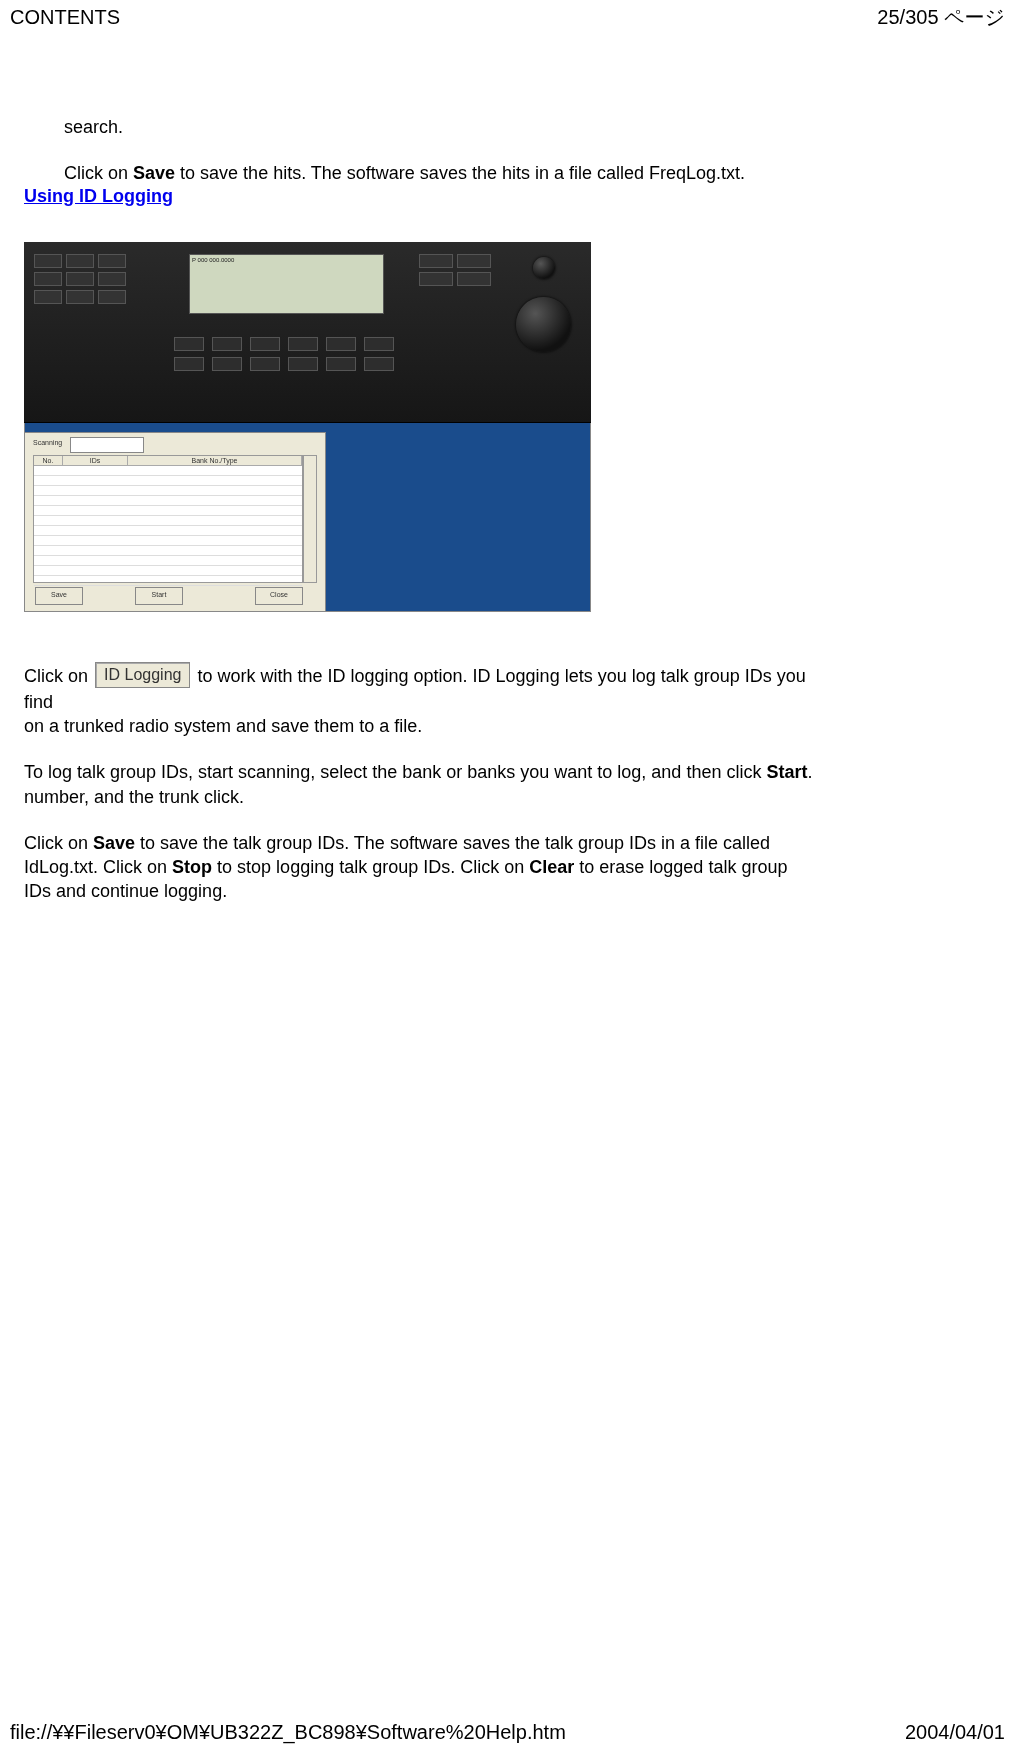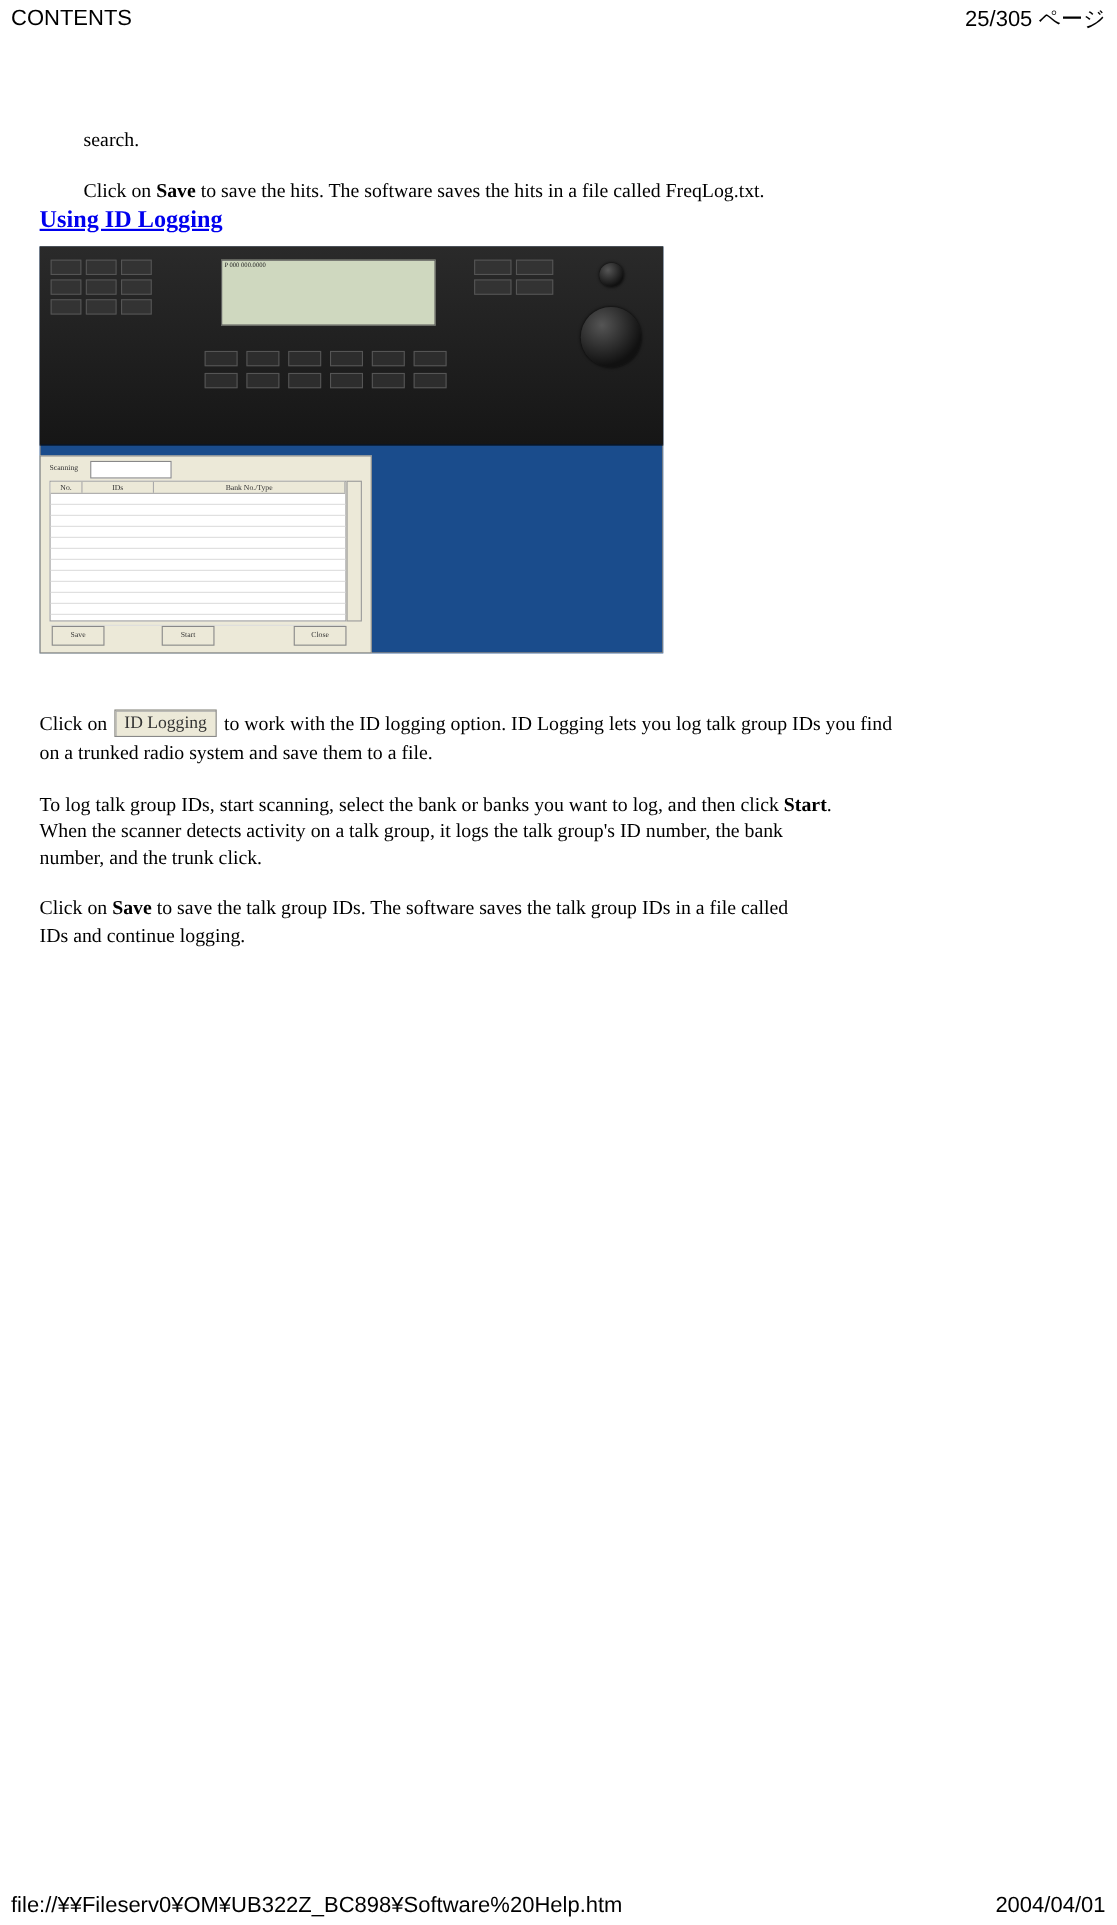--- a/index.html
+++ b/index.html
@@ -15,37 +15,36 @@
     box-sizing: border-box;
   }
   .header-row {
     display: flex;
     justify-content: space-between;
     padding: 4px 10px;
     font-size: 20px;
     align-items: center;
   }
   .content-indent-outer {
-    padding: 0 36px;
-    font-family: Liberation Serif, serif;
+    padding: 0 24px;
   }
   .content-indent {
     padding: 80px 0 0 40px;
     max-width: 780px;
   }
   .content-noindent {
     padding-top: 20px;
     max-width: 800px;
   }
   .section-heading {
     color: #0000EE;
     text-decoration: underline;
     font-weight: bold;
-    font-size: 22px;
-    margin-bottom: 12px;
+    font-size: 18px;
+    margin-bottom: 35px;
   }
   p { margin: 0; line-height: 1.35; }
   .para-gap { margin-bottom: 22px; }
   .bold { font-weight: bold; }
 
   
   .screenshot {
     width: 567px;
     height: 370px;
     background: #1a4c8c; 
@@ -226,25 +225,27 @@
 
   <div class="content-noindent">
     <p>
       <span>Click on </span><span class="inline-btn">ID Logging</span><span> to work with the ID logging option.  ID Logging lets you log talk group IDs you find</span>
     </p>
     <p class="para-gap">on a trunked radio system and save them to a file.</p>
 
     <p>
       <span>To log talk group IDs, start scanning, select the bank or banks you want to log, and then click </span><span class="bold">Start</span><span>.</span>
     </p>
-    <p>When the scanner detects activity on a talk group, it logs the talk group's ID number, the bank</p>
     <p class="para-gap">number, and the trunk click.</p>
 
     <p>
       <span>Click on </span><span class="bold">Save</span><span> to save the talk group IDs.  The software saves the talk group IDs in a file called</span>
+    </p>
+    <p>
+      <span>IdLog.txt. Click on </span><span class="bold">Stop</span><span> to stop logging talk group IDs. Click on </span><span class="bold">Clear</span><span> to erase logged talk group</span>
     </p>
     <p>IDs and continue logging.</p>
   </div>
 </div>
 
 <div class="footer-row">
   <span>file://¥¥Fileserv0¥OM¥UB322Z_BC898¥Software%20Help.htm</span>
   <span>2004/04/01</span>
 </div>
 

